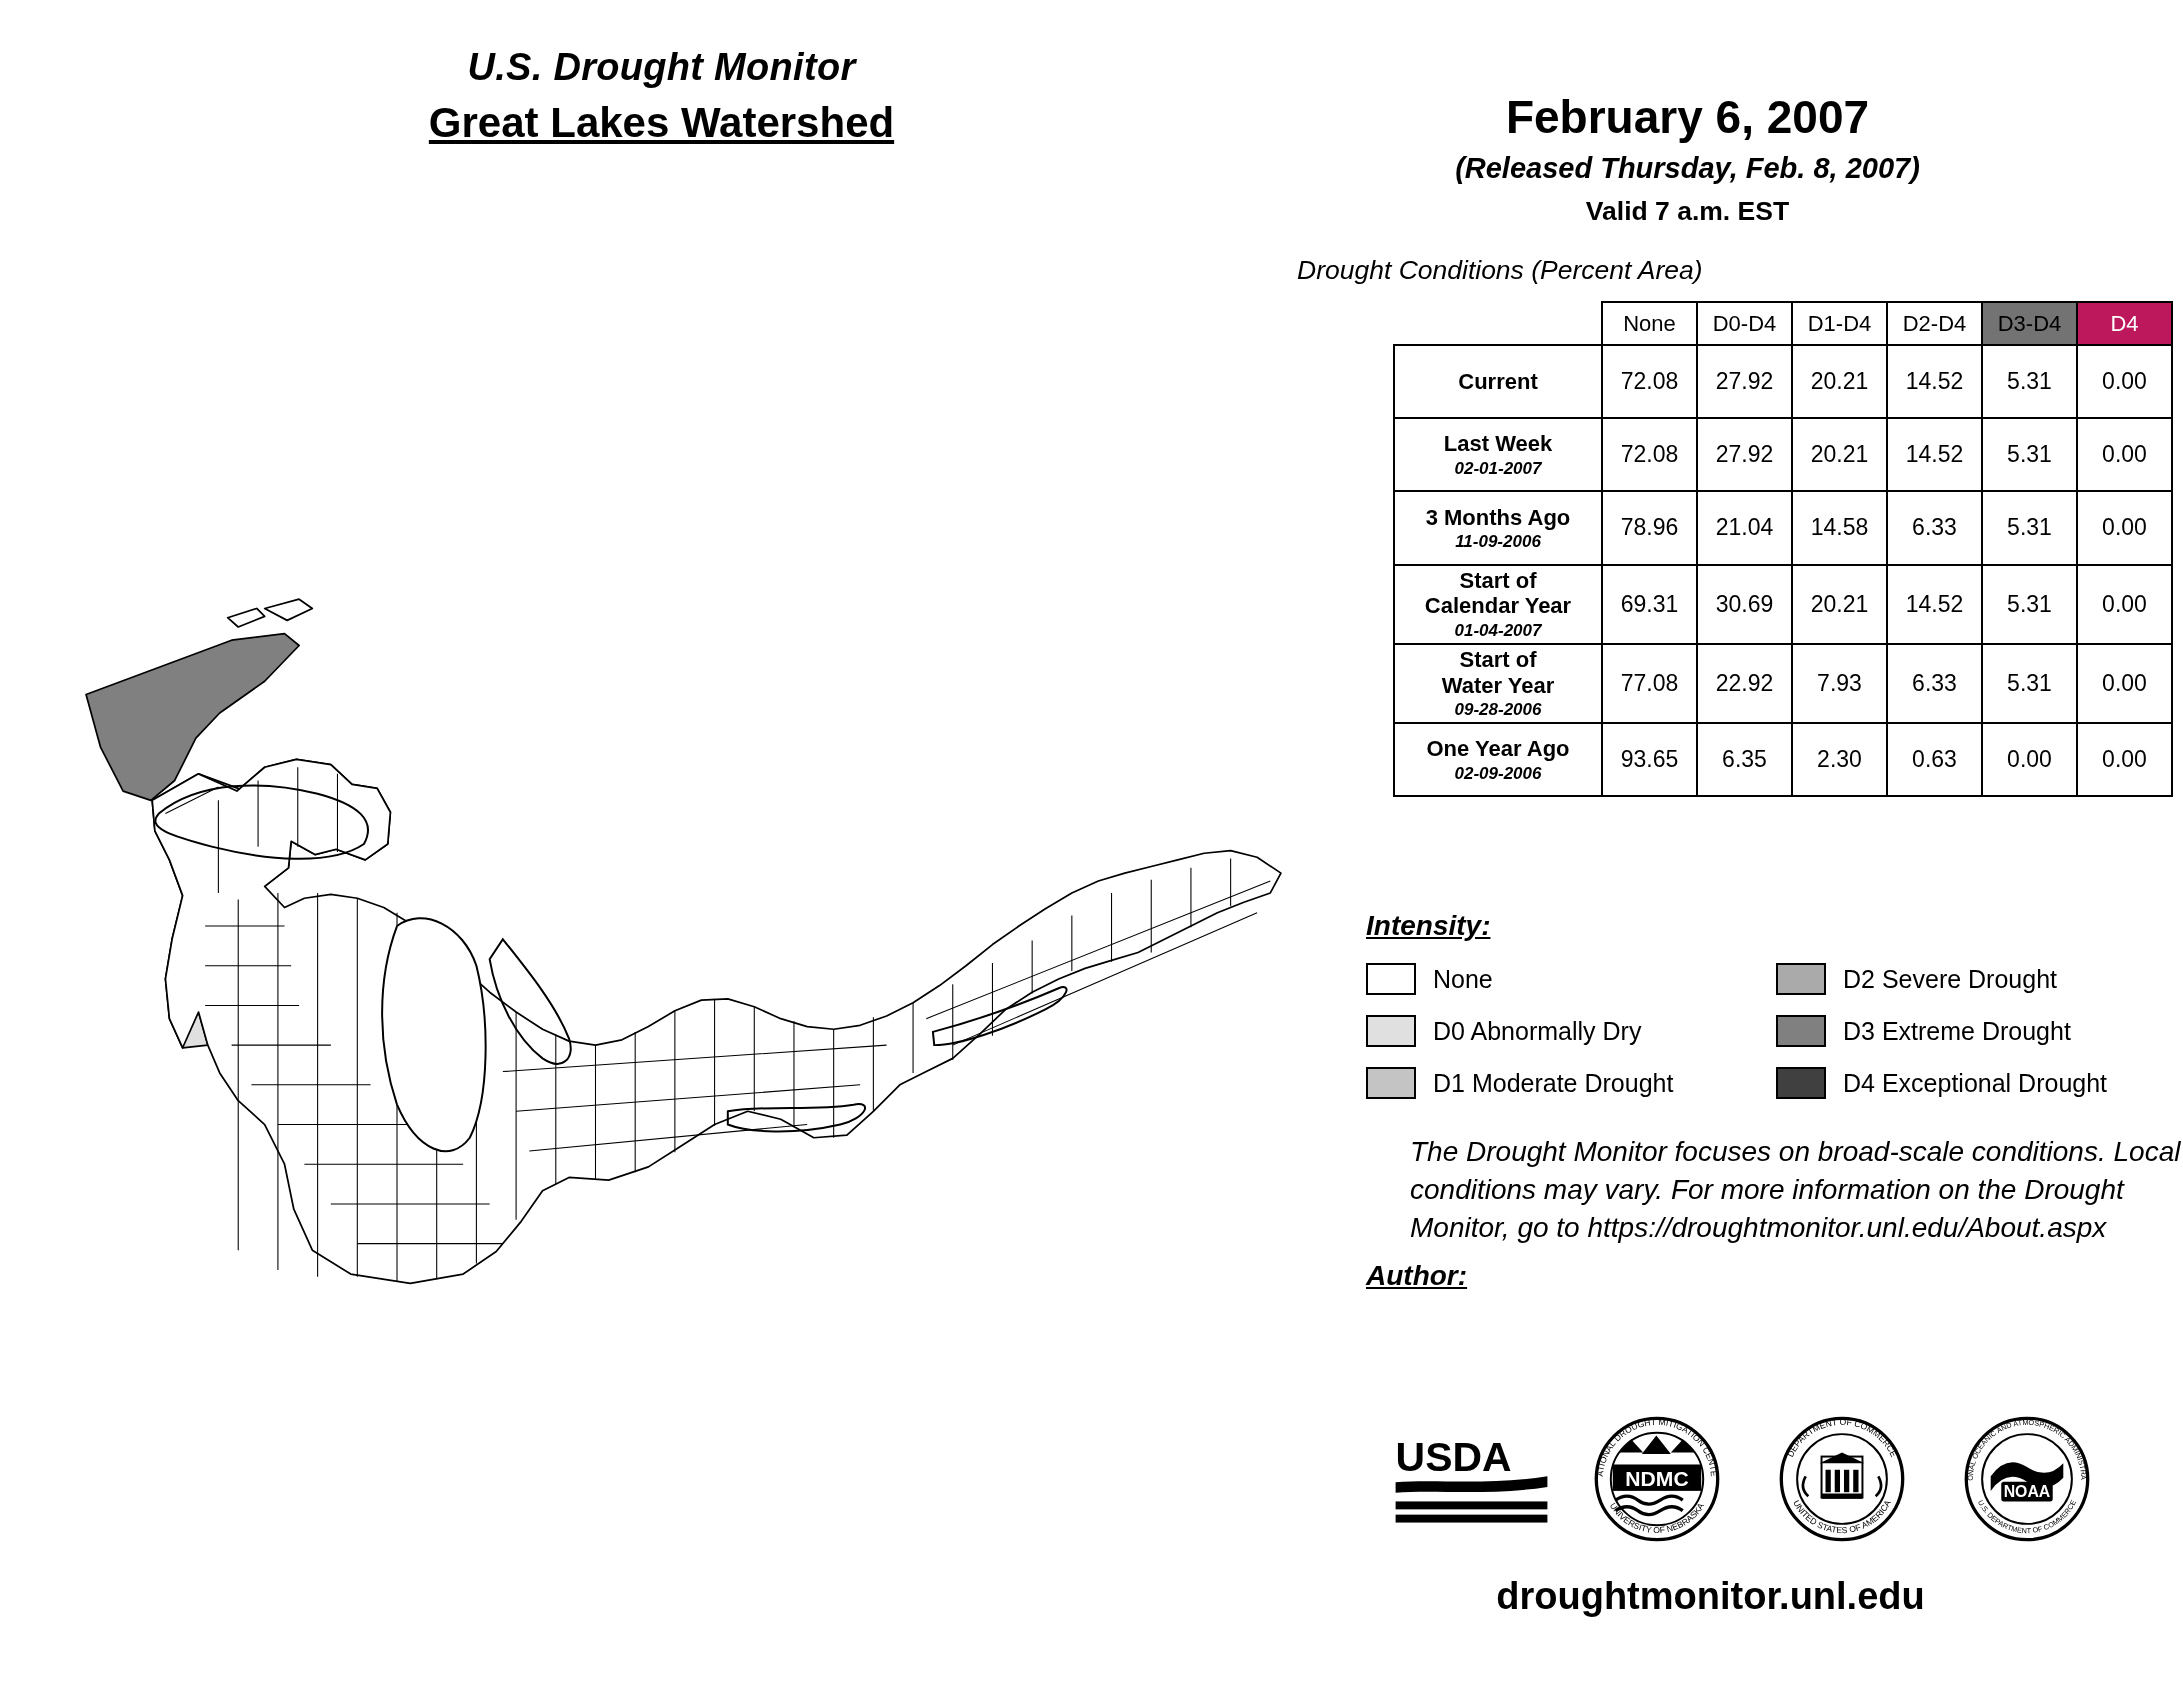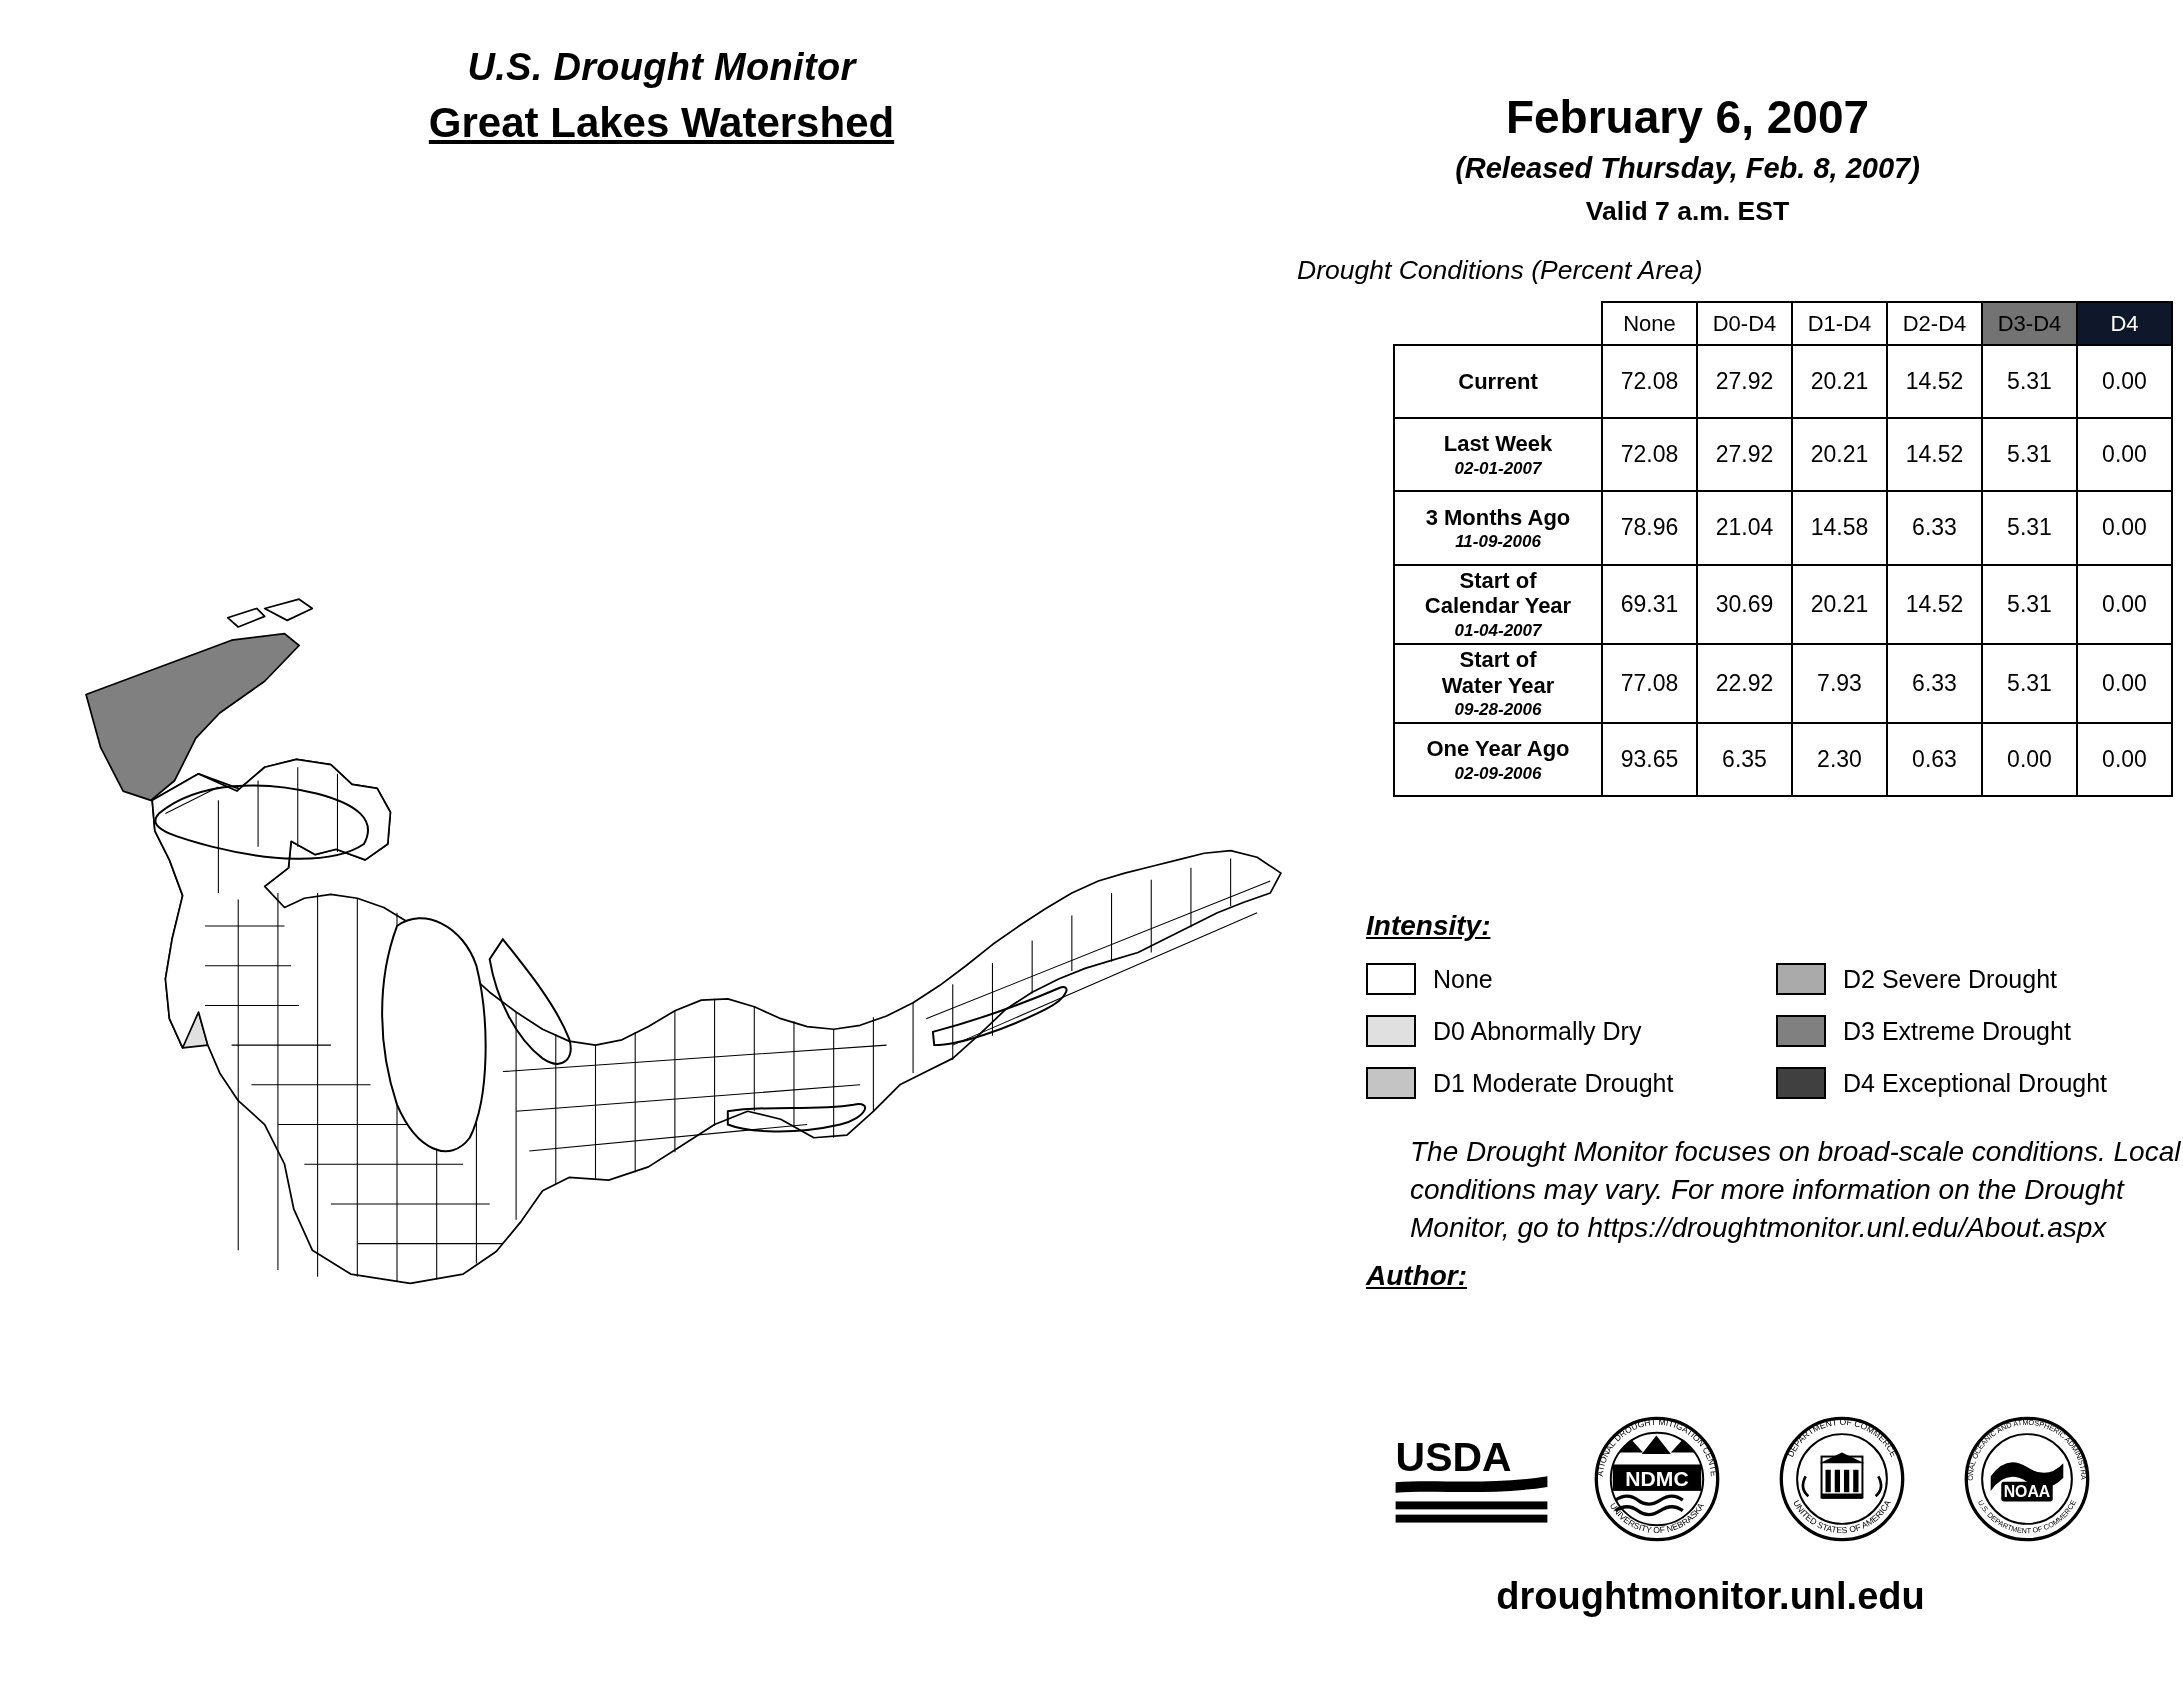--- a/index.html
+++ b/index.html
@@ -92,21 +92,21 @@
     font-weight: normal;
   }
   table.cond th.hdr {
     height: 41px;
     width: 93px;
     font-size: 22px;
     font-weight: normal;
     background: #ffffff;
   }
   table.cond th.hdr.d3 { background: #737373; color: #000; }
-  table.cond th.hdr.d4 { background: #0f172a; color: #ffffff; }
+  table.cond th.hdr.d4 { background: #be185d; color: #ffffff; }
   table.cond th.corner {
     border: none;
     width: 198px;
     background: #ffffff;
   }
   table.cond td.rowlabel {
     width: 198px;
     height: 66px;
     text-align: center;
     font-weight: bold;

